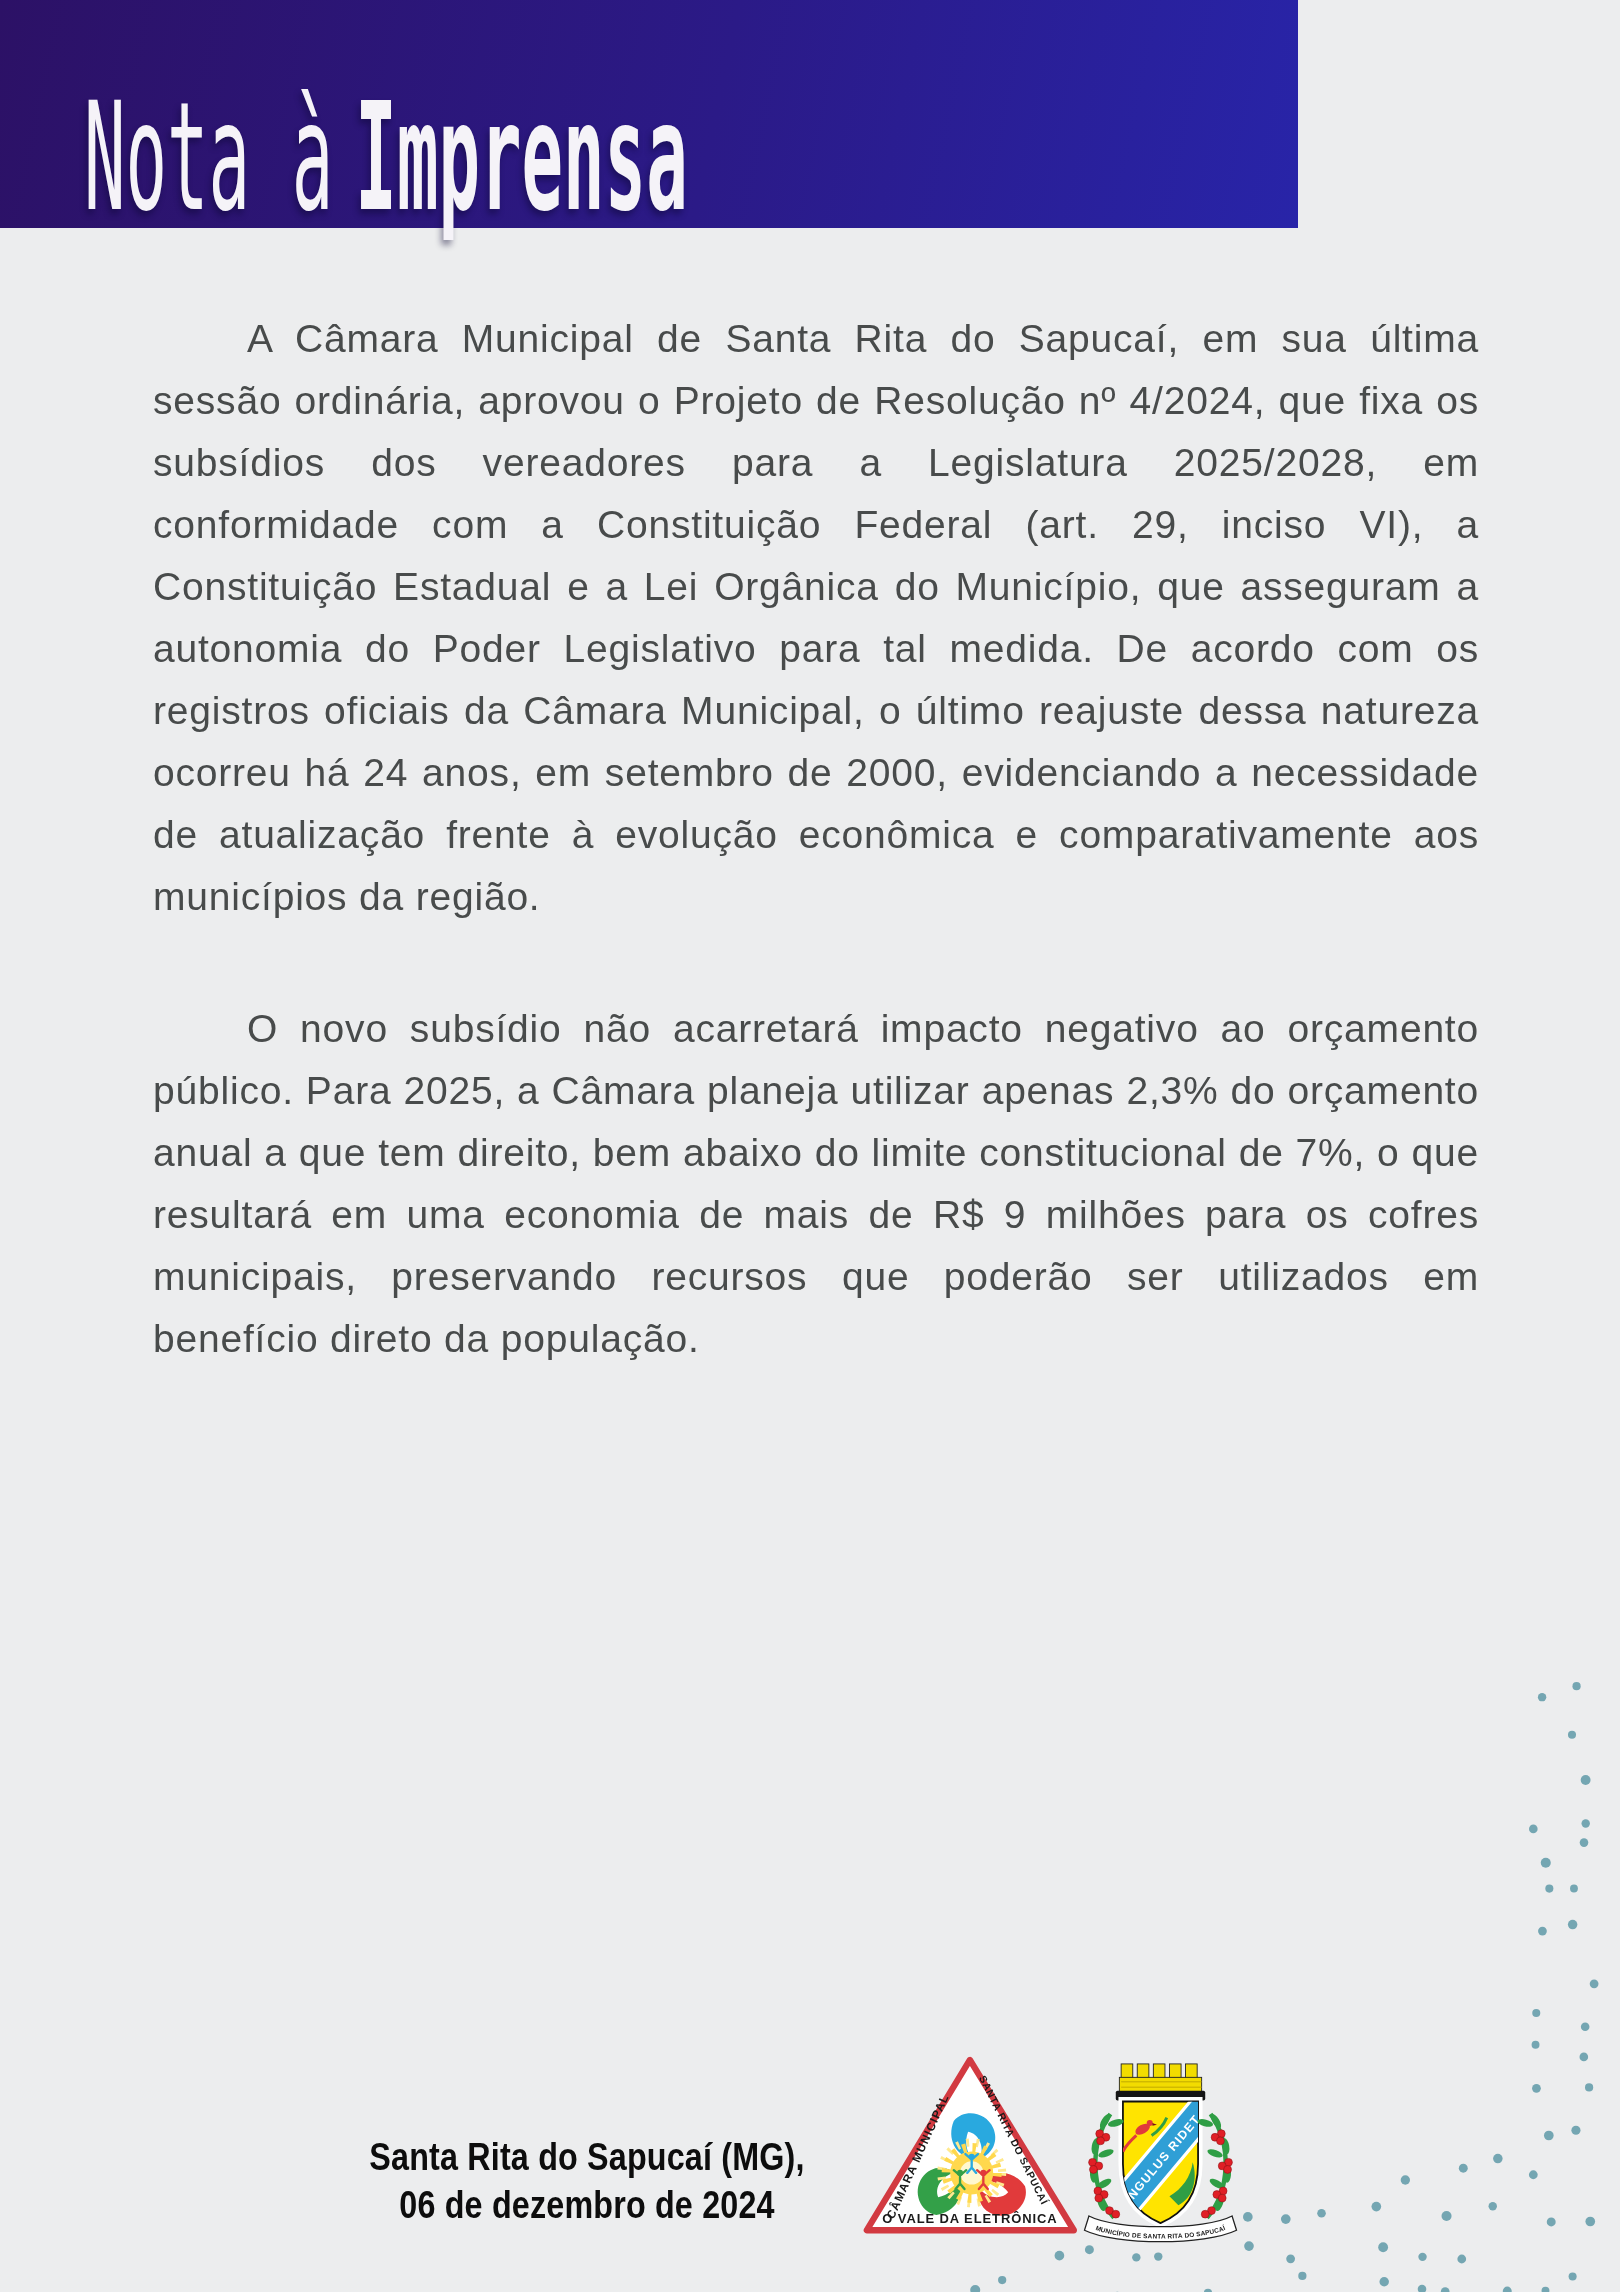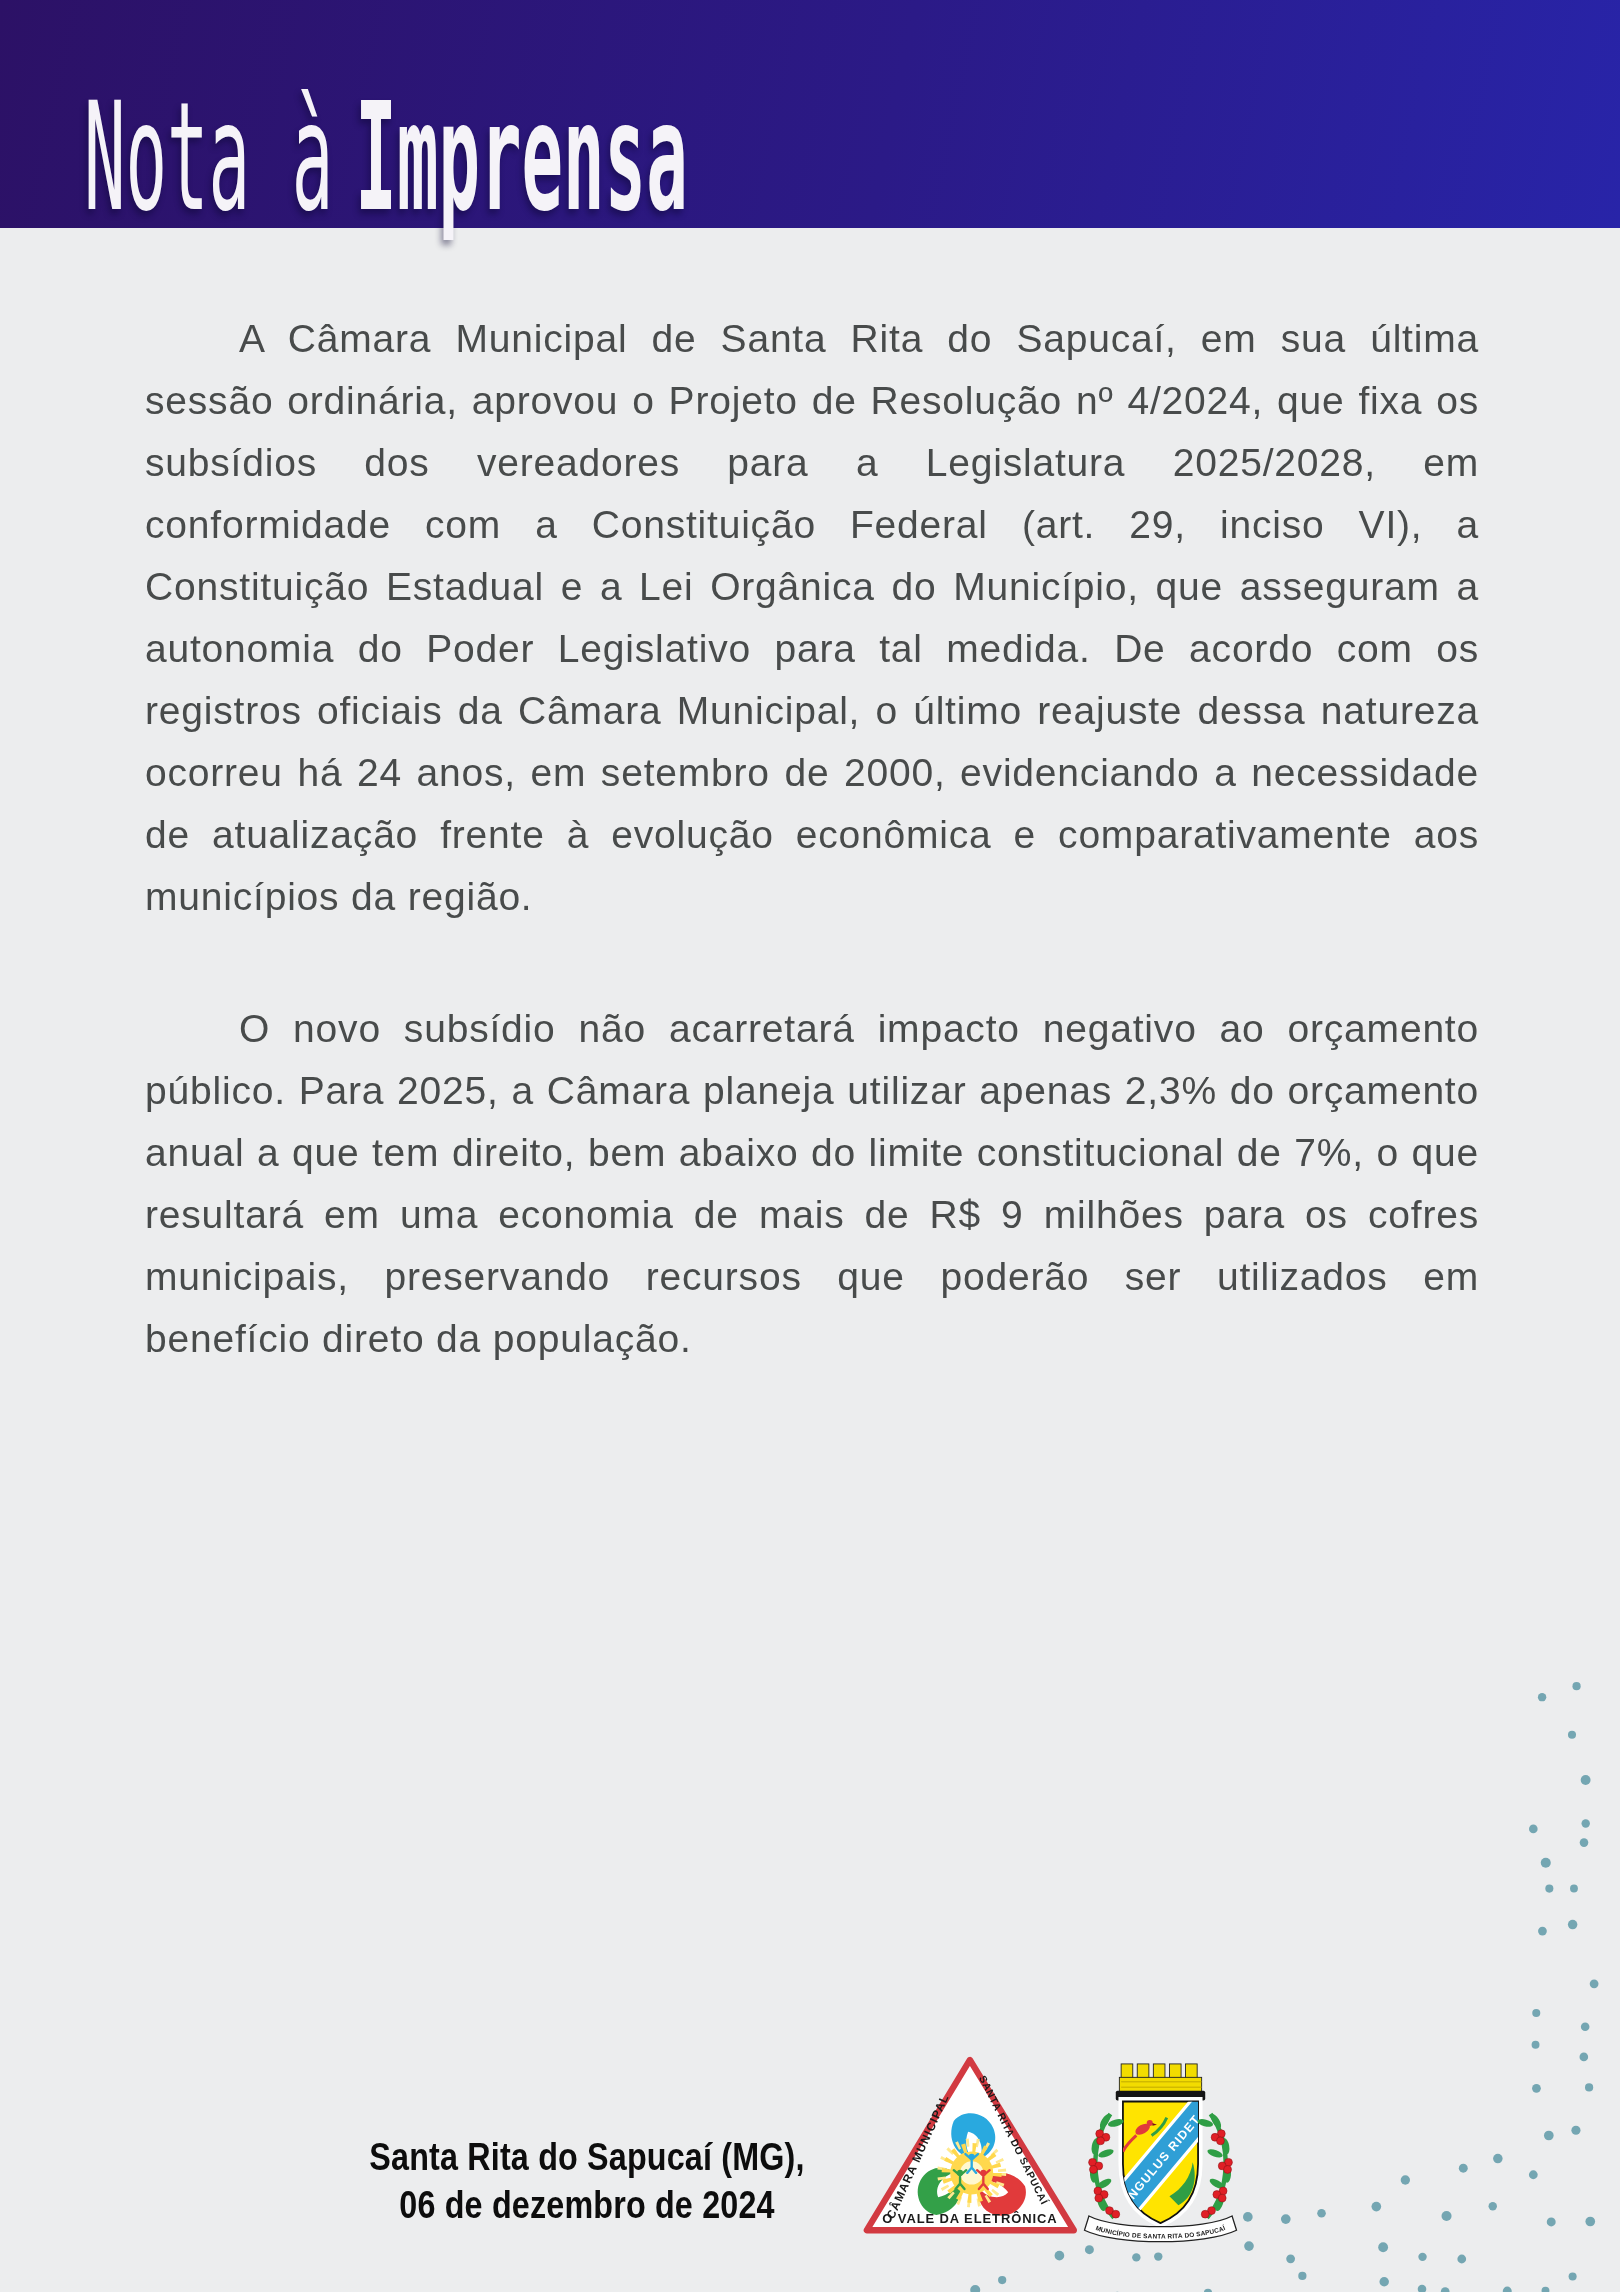--- a/index.html
+++ b/index.html
@@ -3,41 +3,41 @@
 <meta charset="utf-8">
 <style>
   html,body{margin:0;padding:0;background:#d8d8d8;}
   .page{
     position:relative;width:1620px;height:2293px;overflow:hidden;
     background:var(--page-bg,#ecedee);
     font-family:"Liberation Sans",sans-serif;
   }
   
   .header{
-    position:absolute;left:0;top:0;width:1620px;height:228px;
+    position:absolute;left:0;top:0;width:1298px;height:228px;
     background:linear-gradient(102deg,var(--header-grad-1,#2c1166) 0%,#2b1a87 55%,var(--header-grad-2,#2824a8) 100%);
   }
   .title{
     position:absolute;left:84px;top:82px;margin:0;
     font-family:"DejaVu Sans Mono",monospace;
     font-size:150px;line-height:1;white-space:nowrap;
     color:var(--title-color,#f5f3f8);
     transform:scaleX(0.46);transform-origin:left top;
     text-shadow:-4.5px 5.4px 9px rgba(12,6,48,.45);
   }
   .t-light{font-weight:400;margin-right:.32em;}
   .t-bold{font-weight:700;}
   
   .body-text{
     position:absolute;left:145px;top:308px;width:1334px;
     color:var(--text-color,#484b4b);
     font-size:39px;line-height:62px;letter-spacing:0.8px;
     text-align:justify;z-index:2;
   }
-  .body-text p{margin:0 0 70px 0;text-indent:94px;}
+  .body-text p{margin:0 0 70px 8px;text-indent:94px;}
   
   .dateline{
     position:absolute;left:296px;top:2133px;width:582px;z-index:2;
     text-align:center;color:var(--date-color,#0d0d0d);
     font-weight:700;font-size:38px;line-height:48px;
     transform:scaleX(0.85);transform-origin:center top;
     letter-spacing:0.2px;
   }
   
   .logo-camara{position:absolute;left:856px;top:2051px;z-index:3;}

